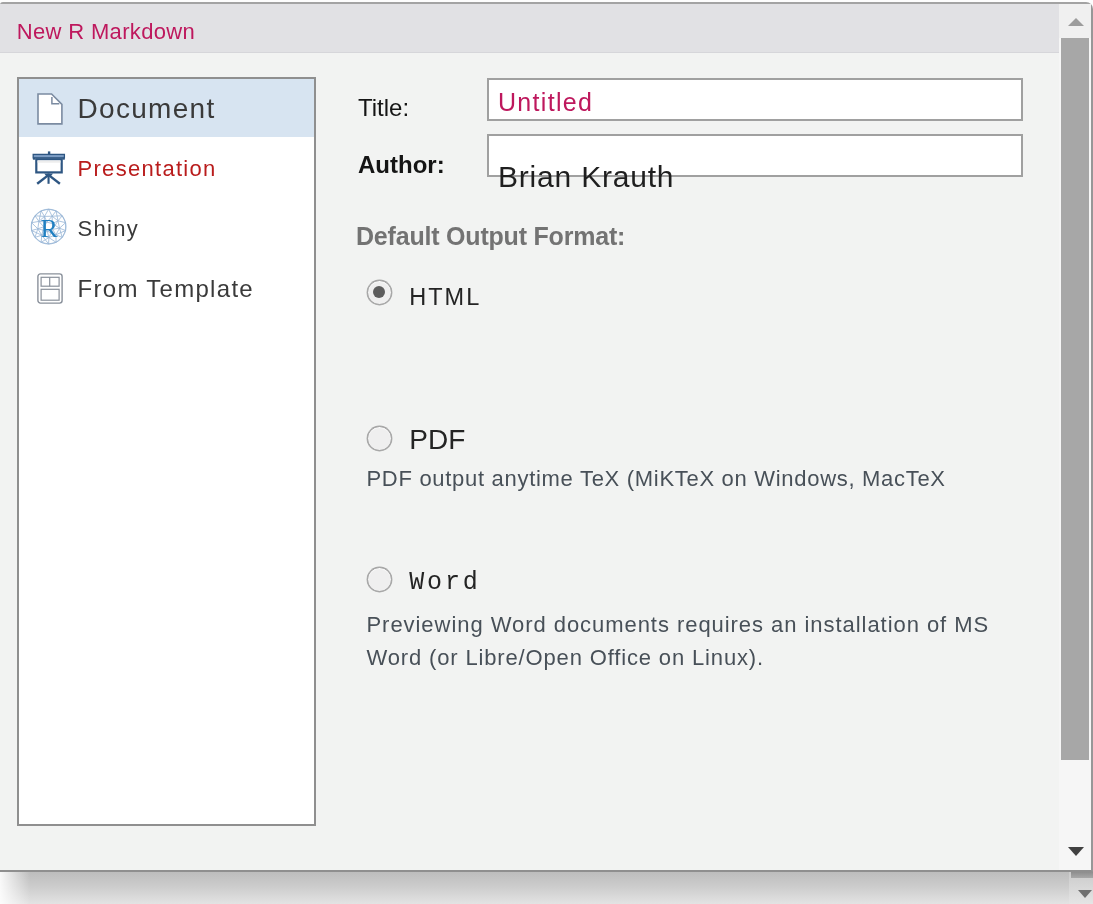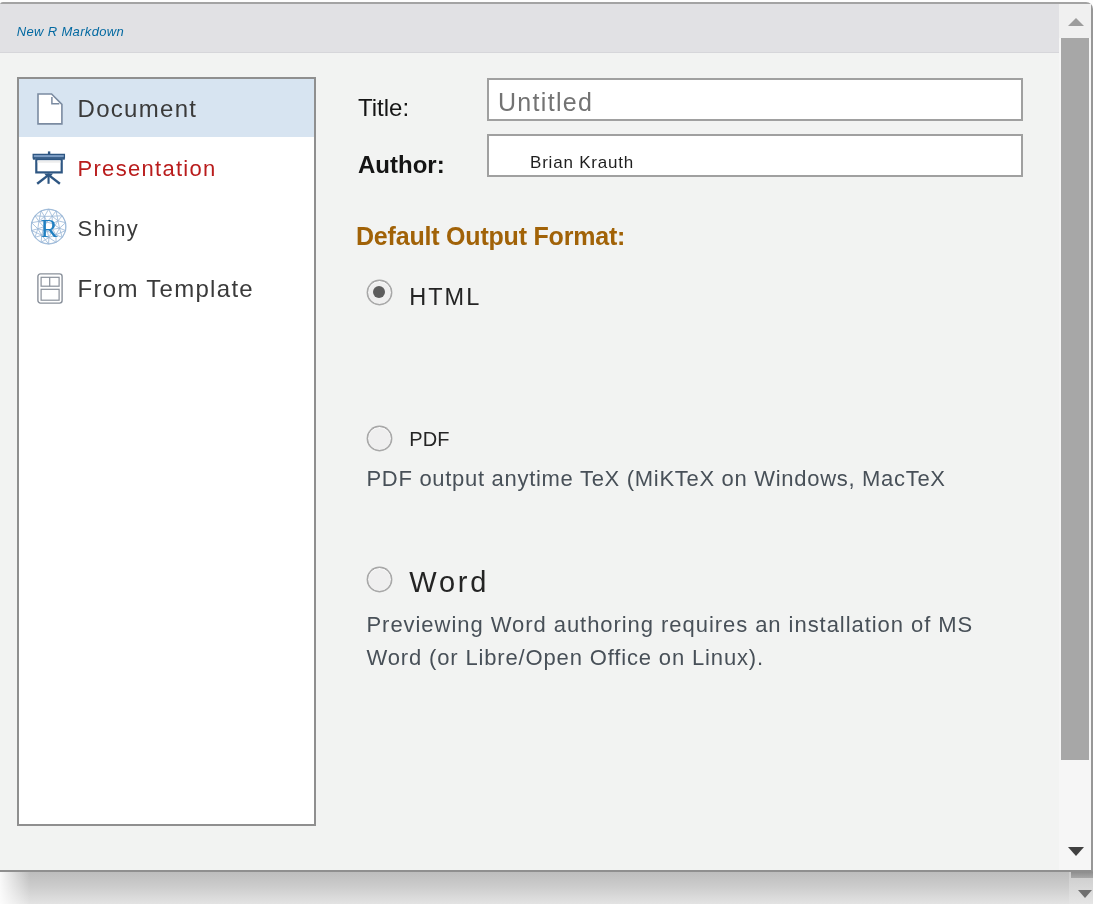--- a/index.html
+++ b/index.html
@@ -10,21 +10,21 @@
 </style>
 </head>
 <body>
 
   <div class="abs" id="dlg" style="left:0;top:2px;width:1093px;height:870px;box-sizing:border-box;
        background:#f2f3f2;border-top:2px solid #a3a3a3;border-right:2px solid #979797;
        border-bottom:2px solid #8f8f8f;border-top-right-radius:7px;border-top-left-radius:3px;"></div>
 
   <div class="abs" style="left:0;top:4px;width:1059px;height:48px;background:#e1e1e4;
        border-bottom:1px solid #d6d6da;"></div>
-  <span class="t" style="left:16.7px;top:21.6px;font-size:13px;line-height:19px;letter-spacing:0.35px;color:#0369a1;font-style:italic;">New R Markdown</span>
+  <span class="t" style="left:16.7px;top:21.6px;font-size:22px;line-height:19px;letter-spacing:0.35px;color:#be185d;">New R Markdown</span>
 
   <div class="abs" style="left:1059px;top:4px;width:32px;height:34px;background:#f0f0f0;"></div>
   <div class="abs" style="left:1059px;top:38px;width:32px;height:832px;background:#f6f6f6;"></div>
   <div class="abs" style="left:1061px;top:38px;width:28px;height:722px;background:#a7a7a7;"></div>
   <div class="abs" style="left:1068px;top:18px;width:0;height:0;
        border-left:8.5px solid transparent;border-right:8.5px solid transparent;
        border-bottom:8px solid #9c9c9c;"></div>
   <div class="abs" style="left:1068px;top:847px;width:0;height:0;
        border-left:8.5px solid transparent;border-right:8.5px solid transparent;
        border-top:9px solid #414141;"></div>
@@ -56,52 +56,52 @@
     </g>
     <text x="10.6" y="28.5" font-family="Liberation Serif, serif" font-size="26" fill="#1f7fc1">R</text>
   </svg>
   <svg class="abs" style="left:37px;top:273px;" width="26" height="31" viewBox="0 0 26 31">
     <rect x="0.9" y="0.9" width="24.2" height="29.2" rx="2.5" fill="#ffffff" stroke="#8a919b" stroke-width="1.4"></rect>
     <rect x="4.1" y="4.3" width="18" height="8.9" fill="none" stroke="#8a919b" stroke-width="1.2"></rect>
     <line x1="12.7" y1="4.3" x2="12.7" y2="13.2" stroke="#8a919b" stroke-width="1.2"></line>
     <rect x="4.1" y="16.3" width="18" height="10.9" fill="none" stroke="#8a919b" stroke-width="1.2"></rect>
   </svg>
 
-  <span class="t" style="left:77.5px;top:97.6px;font-size:24px;line-height:22px;letter-spacing:1.3px;color:#3a3a3a;">Document</span>
+  <span class="t" style="left:77.5px;top:97.6px;font-size:28px;line-height:22px;letter-spacing:1.3px;color:#3a3a3a;">Document</span>
   <span class="t" style="left:77.5px;top:157.6px;font-size:22px;line-height:22px;letter-spacing:1.3px;color:#b91c1c;">Presentation</span>
   <span class="t" style="left:77.5px;top:217.6px;font-size:22px;line-height:22px;letter-spacing:1.3px;color:#3a3a3a;">Shiny</span>
   <span class="t" style="left:77.5px;top:277.6px;font-size:24px;line-height:22px;letter-spacing:1.3px;color:#3a3a3a;">From Template</span>
 
   <span class="t" style="left:358px;top:95.9px;font-size:24px;line-height:24px;font-weight:normal;color:#151515;">Title:</span>
   <span class="t" style="left:358px;top:153px;font-size:24px;line-height:24px;font-weight:bold;color:#151515;">Author:</span>
 
   <div class="abs" style="left:486.5px;top:78px;width:536.5px;height:43px;box-sizing:border-box;
        background:#fff;border:2px solid #a0a0a0;"></div>
   <div class="abs" style="left:486.5px;top:134px;width:536.5px;height:43px;box-sizing:border-box;
        background:#fff;border:2px solid #a0a0a0;"></div>
-  <span class="t" style="left:498px;top:90.1px;font-size:25px;line-height:25px;letter-spacing:1.3px;color:#737373;">Untitled</span>
-  <span class="t" style="left:498px;top:150px;font-size:17px;line-height:25px;letter-spacing:0.8px;color:#1f1f1f;margin-left:32px;">Brian Krauth</span>
+  <span class="t" style="left:498px;top:90.1px;font-size:25px;line-height:25px;letter-spacing:1.3px;color:#be185d;">Untitled</span>
+  <span class="t" style="left:498px;top:164px;font-size:30px;line-height:25px;letter-spacing:0.8px;color:#1f1f1f;">Brian Krauth</span>
 
-  <span class="t" style="left:356px;top:224.3px;font-size:25px;line-height:25px;letter-spacing:-0.2px;font-weight:bold;color:#a16207;">Default Output Format:</span>
+  <span class="t" style="left:356px;top:224.3px;font-size:25px;line-height:25px;letter-spacing:-0.2px;font-weight:bold;color:#737373;">Default Output Format:</span>
 
   <div class="abs" style="left:366.5px;top:279.7px;width:25px;height:25px;box-sizing:border-box;
        border-radius:50%;background:#efefef;border:1px solid #9f9f9f;box-shadow:inset 0 1px 1px rgba(255,255,255,0.8), 0 0 0 0.4px #a8a8a8;"></div>
   <div class="abs" style="left:373px;top:286px;width:12px;height:12px;border-radius:50%;background:#5d5d5d;"></div>
   <span class="t" style="left:409.3px;top:285.8px;font-size:23.5px;line-height:23.5px;letter-spacing:2px;color:#242424;">HTML</span>
   <div class="abs" style="left:366.5px;top:319px;font-size:22px;line-height:33px;color:#485058;white-space:nowrap;"><br></div>
 
   <div class="abs" style="left:366.5px;top:426px;width:25px;height:25px;box-sizing:border-box;
        border-radius:50%;background:#efefef;border:1px solid #9f9f9f;box-shadow:inset 0 1px 1px rgba(255,255,255,0.8), 0 0 0 0.4px #a8a8a8;"></div>
-  <span class="t" style="left:409.3px;top:428.2px;font-size:20px;line-height:23.5px;letter-spacing:0.05px;color:#242424;text-align:center;">PDF</span>
+  <span class="t" style="left:409.3px;top:428.2px;font-size:28px;line-height:23.5px;letter-spacing:0.05px;color:#242424;text-align:center;">PDF</span>
   <div class="abs" style="left:366.5px;top:462px;font-size:22px;line-height:33px;color:#485058;white-space:nowrap;"><span style="letter-spacing:0.7px;">PDF output anytime TeX (MiKTeX on Windows, MacTeX</span><br></div>
 
   <div class="abs" style="left:366.5px;top:566.5px;width:25px;height:25px;box-sizing:border-box;
        border-radius:50%;background:#efefef;border:1px solid #9f9f9f;box-shadow:inset 0 1px 1px rgba(255,255,255,0.8), 0 0 0 0.4px #a8a8a8;"></div>
-  <span class="t" style="left:409.3px;top:571.3px;font-size:29px;line-height:23.5px;letter-spacing:2.8px;color:#242424;">Word</span>
-  <div class="abs" style="left:366.5px;top:608px;font-size:22px;line-height:33px;color:#485058;white-space:nowrap;"><span style="letter-spacing:0.95px;">Previewing Word authoring requires an installation of MS</span><br><span style="letter-spacing:0.85px;">Word (or Libre/Open Office on Linux).</span></div>
+  <span class="t" style="left:409.3px;top:571.3px;font-size:25px;line-height:23.5px;letter-spacing:2.8px;color:#242424;font-family:Liberation Mono, monospace;">Word</span>
+  <div class="abs" style="left:366.5px;top:608px;font-size:22px;line-height:33px;color:#485058;white-space:nowrap;"><span style="letter-spacing:0.95px;">Previewing Word documents requires an installation of MS</span><br><span style="letter-spacing:0.85px;">Word (or Libre/Open Office on Linux).</span></div>
 
   <div class="abs" style="left:0;top:872px;width:1069px;height:32px;
        background:linear-gradient(180deg,#bdbdbd 0%,#cccccc 45%,#e3e3e3 100%);"></div>
   <div class="abs" style="left:0;top:872px;width:30px;height:32px;
        background:linear-gradient(90deg,rgba(255,255,255,0.9) 0%,rgba(255,255,255,0) 100%);"></div>
 
   <div class="abs" style="left:1069px;top:872px;width:24px;height:32px;
        background:linear-gradient(180deg,#cbcbcb 0%,#e5e5e5 100%);"></div>
   <div class="abs" style="left:1071px;top:872px;width:22px;height:6px;
        background:linear-gradient(180deg,#8d8d8d 0%,#a8a8a8 100%);"></div>

